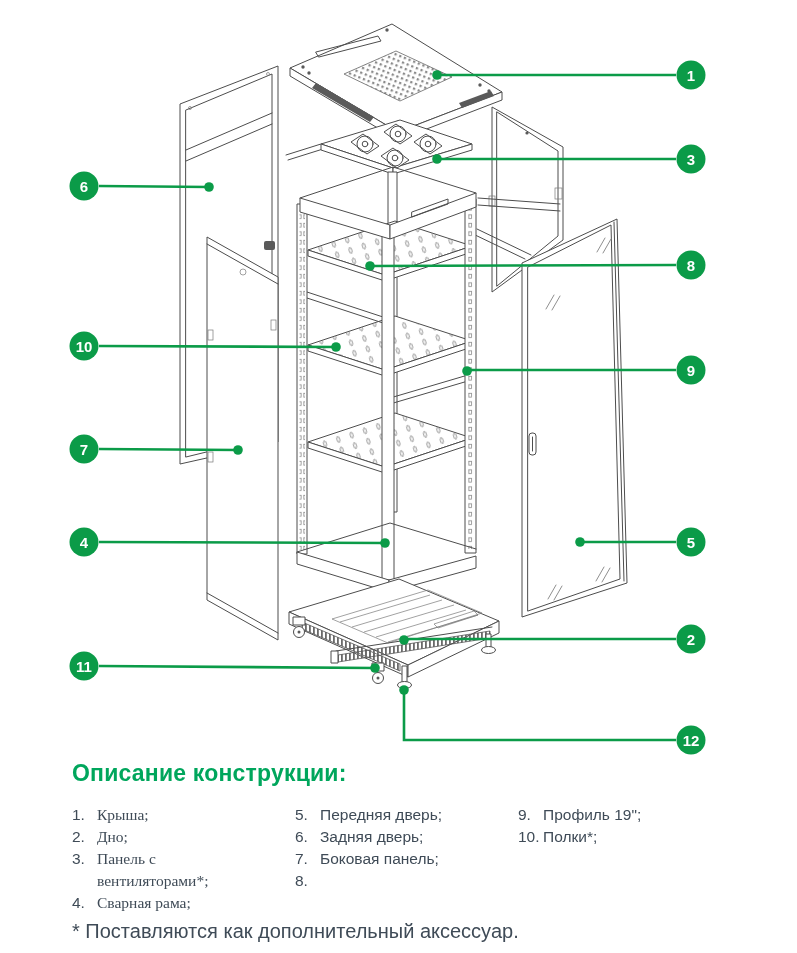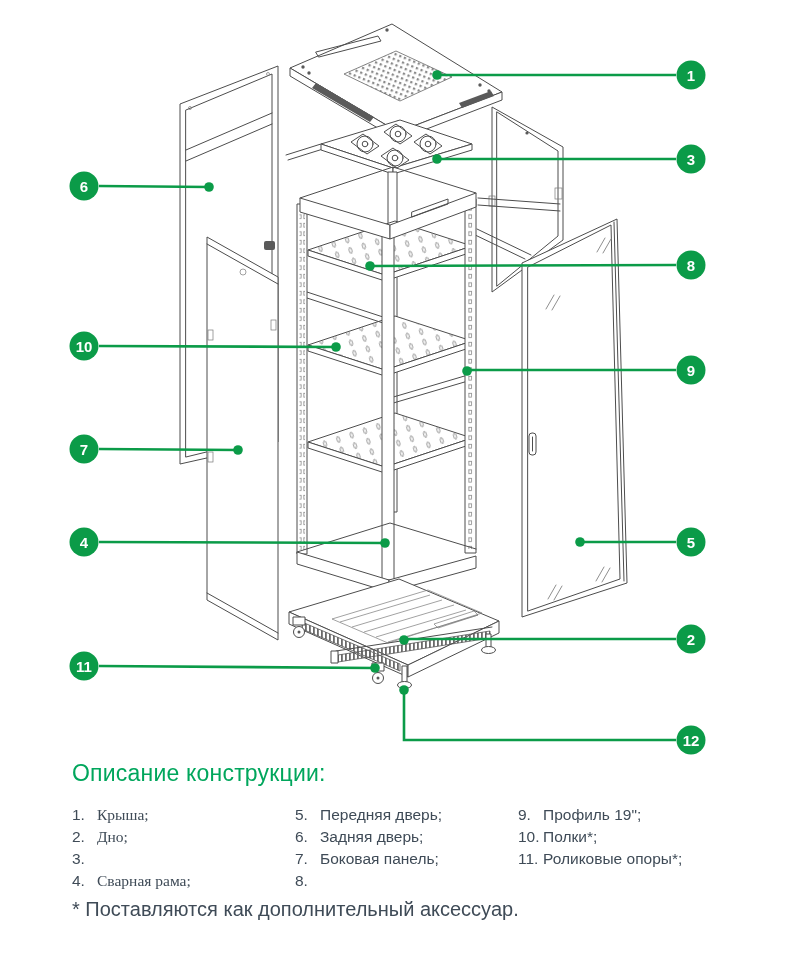--- a/index.html
+++ b/index.html
@@ -17,21 +17,21 @@
   .thin{fill:none;stroke:#7a7a7a;stroke-width:0.7;}
   .dark{fill:#5a5a5a;stroke:none;}
   .shine{stroke:#8f8f8f;stroke-width:1;stroke-linecap:round;}
   
   .callout-line{stroke:var(--green);stroke-width:2.6;fill:none;}
   .callout-dot{fill:var(--green);}
   .badge circle{fill:var(--green);}
   .badge text{fill:#ffffff;font-family:"Liberation Sans",sans-serif;font-size:15px;font-weight:700;text-anchor:middle;}
   
   .legend{position:absolute;left:72px;top:760px;width:680px;color:var(--text);}
-  .legend h2{margin:0 0 17px 0;font-size:23px;font-weight:400;color:var(--title-green);letter-spacing:0.2px;}
+  .legend h2{margin:0 0 17px 0;font-size:23px;font-weight:700;color:var(--title-green);letter-spacing:0.2px;}
   .cols{display:flex;}
   .col{flex:none;}
   .c1{width:223px;}
   .c2{width:223px;}
   .c3{width:220px;}
   .item{display:flex;line-height:22px;font-size:15.5px;}
   .item .num{flex:none;width:25px;}
   .c1 .txt{width:120px;font-family:Liberation Serif, serif;}
   .c2 .txt{width:128px;}
   .c3 .txt{width:180px;}
@@ -320,20 +320,21 @@
       <div class="item">
           <span class="num">1.</span>
           <span class="txt">Крыша;</span>
         </div>
       <div class="item">
           <span class="num">2.</span>
           <span class="txt">Дно;</span>
         </div>
       <div class="item">
           <span class="num">3.</span>
+          <span class="txt">Панель с вентиляторами*;</span>
         </div>
       <div class="item">
           <span class="num">4.</span>
           <span class="txt">Сварная рама;</span>
         </div>
     </div>
     <div class="col c2">
       <div class="item">
           <span class="num">5.</span>
           <span class="txt">Передняя дверь;</span>
@@ -351,21 +352,17 @@
         </div>
     </div>
     <div class="col c3">
       <div class="item">
           <span class="num">9.</span>
           <span class="txt">Профиль 19";</span>
         </div>
       <div class="item">
           <span class="num">10.</span>
           <span class="txt">Полки*;</span>
-        </div>
-      <div class="item">
-          <span class="num">11.</span>
-          <span class="txt">Роликовые опоры*;</span>
         </div>
     </div>
   </div>
   <p class="footnote">* Поставляются как дополнительный аксессуар.</p>
 </div>
 
 </body></html>

